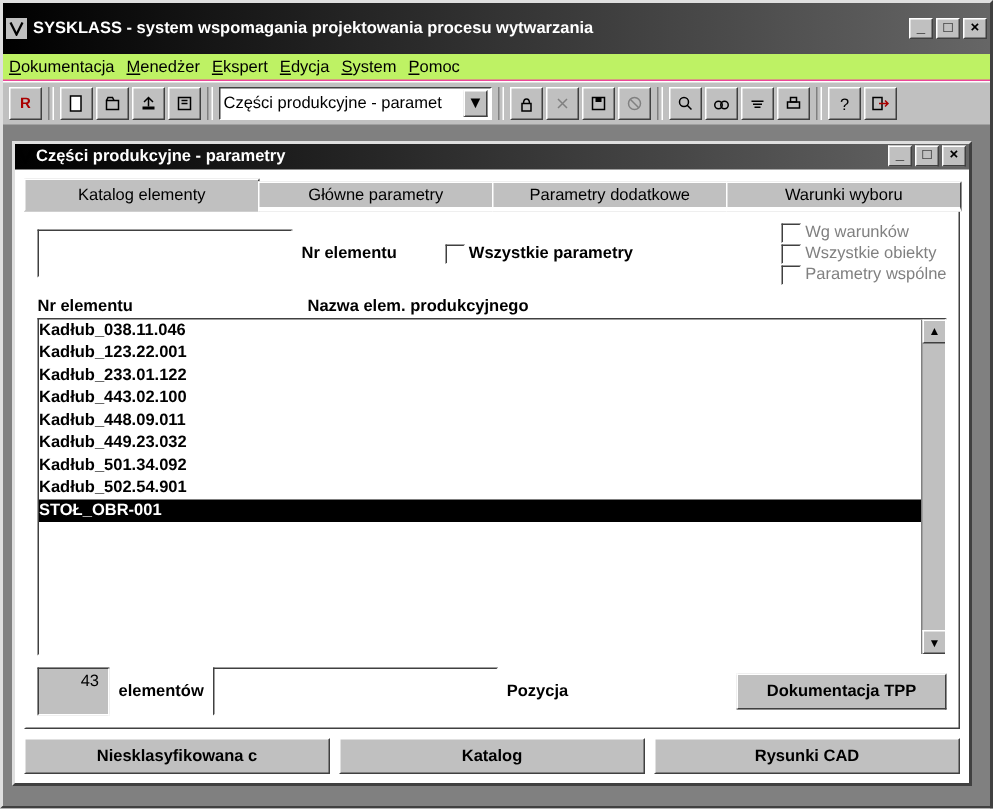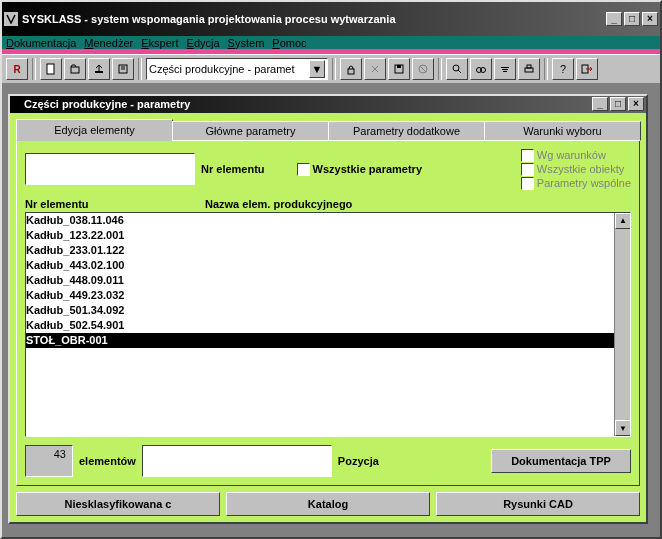--- a/index.html
+++ b/index.html
@@ -5,41 +5,41 @@
 * { box-sizing: border-box; margin: 0; padding: 0; font-family: "Tahoma", "MS Sans Serif", sans-serif; font-size: 11px; }
 body { background: #c0c0c0; width: 662px; height: 539px; overflow: hidden; }
 
 .outer-window { width: 662px; height: 539px; border: 2px solid; border-color: #dfdfdf #404040 #404040 #dfdfdf; background: #c0c0c0; display: flex; flex-direction: column; }
 .titlebar { background: linear-gradient(to right, #000, #666); color: #fff; height: 18px; display: flex; align-items: center; padding: 17px 2px; }
 .titlebar .icon { width: 14px; height: 14px; background: #c0c0c0; margin-right: 4px; display:flex; align-items:center; justify-content:center; }
 .titlebar .title { flex: 1; font-weight: bold; white-space: nowrap; overflow: hidden; }
 .titlebar-btns { display: flex; gap: 2px; }
 .titlebar-btn { width: 16px; height: 14px; background: #c0c0c0; border: 1px solid; border-color: #fff #404040 #404040 #fff; display:flex; align-items:center; justify-content:center; font-size:10px; line-height:1; font-weight:bold; color:#000; }
 
-.menubar { background: #0f766e; height: 18px; display: flex; align-items: center; padding: 0 4px; border-bottom: 5px solid #ec4899; gap: 8px; }
+.menubar { background: #bef264; height: 18px; display: flex; align-items: center; padding: 0 4px; border-bottom: 1px solid #ec4899; gap: 8px; }
 .menubar span { text-decoration: underline; text-decoration-color: transparent; }
 .menubar .menu-item::first-letter { text-decoration: underline; }
 .menu-item { cursor: default; }
 
 .toolbar { background: #c0c0c0; height: 30px; display: flex; align-items: center; padding: 2px 4px; gap: 2px; border-bottom: 1px solid #808080; border-top: 1px solid #fff; }
 .tbtn { width: 22px; height: 22px; background: #c0c0c0; border: 1px solid; border-color: #fff #404040 #404040 #fff; display:flex; align-items:center; justify-content:center; font-size:10px; color:#000; }
 .sep { width: 4px; height: 22px; border-left:1px solid #808080; border-right:1px solid #fff; margin:0 2px; }
 .combo { height: 22px; background:#fff; border:1px solid; border-color:#404040 #fff #fff #404040; display:flex; align-items:center; padding:0 2px; }
 .combo-text { width: 160px; white-space:nowrap; overflow:hidden; }
 .combo-btn { width:16px; height:18px; background:#c0c0c0; border:1px solid; border-color:#fff #404040 #404040 #fff; display:flex; align-items:center; justify-content:center; }
 
 .workarea { flex:1; background:#808080; padding: 10px 6px 6px 6px; }
 
-.inner-window { width: 640px; height: 430px; border: 2px solid; border-color:#dfdfdf #404040 #404040 #dfdfdf; background:#bef264; display:flex; flex-direction:column; }
+.inner-window { width: 640px; height: 430px; border: 2px solid; border-color:#dfdfdf #404040 #404040 #dfdfdf; background:#ffffff; display:flex; flex-direction:column; }
 .inner-titlebar { background: linear-gradient(to right,#000,#666); color:#fff; height:18px; display:flex; align-items:center; padding:0 2px; }
 .inner-titlebar .title { flex:1; font-weight:bold; padding-left:2px; }
 
 .tabs { display:flex; margin:6px 6px 0 6px; }
 .tab { flex:1; height:22px; background:#c0c0c0; border:1px solid; border-color:#fff #404040 #c0c0c0 #fff; display:flex; align-items:center; justify-content:center; margin-right:-1px; position:relative; }
-.tab.inactive { border-bottom:1px solid #1d4ed8; top:2px; height:20px; background:#c0c0c0; border-color:#fff #404040 #fff #fff; }
+.tab.inactive { border-bottom:3px solid #1d4ed8; top:2px; height:20px; background:#c0c0c0; border-color:#fff #404040 #fff #fff; }
 
 .tab-body { margin:0 6px 6px 6px; border:1px solid; border-color:#fff #404040 #404040 #fff; border-top:none; padding:8px; height: 368px; display:flex; flex-direction:column; }
 
 .row1 { display:flex; align-items:center; gap:6px; margin-bottom:4px; }
 .text-input { background:#fff; border:1px solid; border-color:#404040 #fff #fff #404040; height:32px; padding:2px 4px; }
 .lbl { font-weight:bold; }
 .checkbox { width:13px; height:13px; background:#fff; border:1px solid; border-color:#404040 #fff #fff #404040; display:inline-block; vertical-align:middle; margin-right:3px; }
 .chk-wrap { display:flex; align-items:center; white-space:nowrap; }
 .disabled { color:#808080; }
 
@@ -200,21 +200,21 @@
         <div class="title">Części produkcyjne - parametry</div>
         <div class="titlebar-btns">
           <div class="titlebar-btn">_</div>
           <div class="titlebar-btn">□</div>
           <div class="titlebar-btn">×</div>
         </div>
       </div>
 
       <div class="tabs">
         <div class="tab">
-            <span>Edycja elementy</span>
+            <span>Katalog elementy</span>
           </div>
         <div class="tab inactive">
             <span>Główne parametry</span>
           </div>
         <div class="tab inactive">
             <span>Parametry dodatkowe</span>
           </div>
         <div class="tab inactive">
             <span>Warunki wyboru</span>
           </div>

